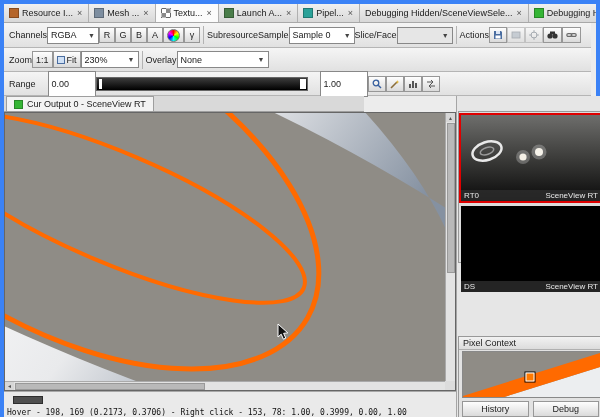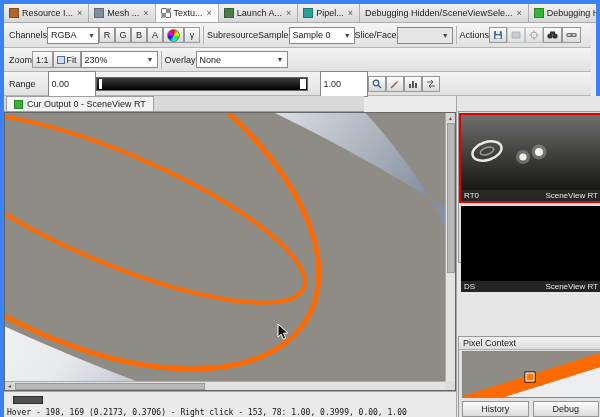--- a/index.html
+++ b/index.html
@@ -184,21 +184,21 @@
     </div>
   </div>
 
   <div class="tb tb2">
     <span class="lbl">Zoom</span>
     <div class="btn">1:1</div>
     <div class="btn">
       <span class="fitbox"></span>
       <span>Fit</span>
     </div>
-    <div class="combo" style="width:77px">
+    <div class="combo" style="width:58px">
       <span>230%</span>
       <span class="arr">▼</span>
     </div>
     <div class="sep"></div>
     <span class="lbl">Overlay</span>
     <div class="combo" style="width:92px">
       <span>None</span>
       <span class="arr">▼</span>
     </div>
   </div>

